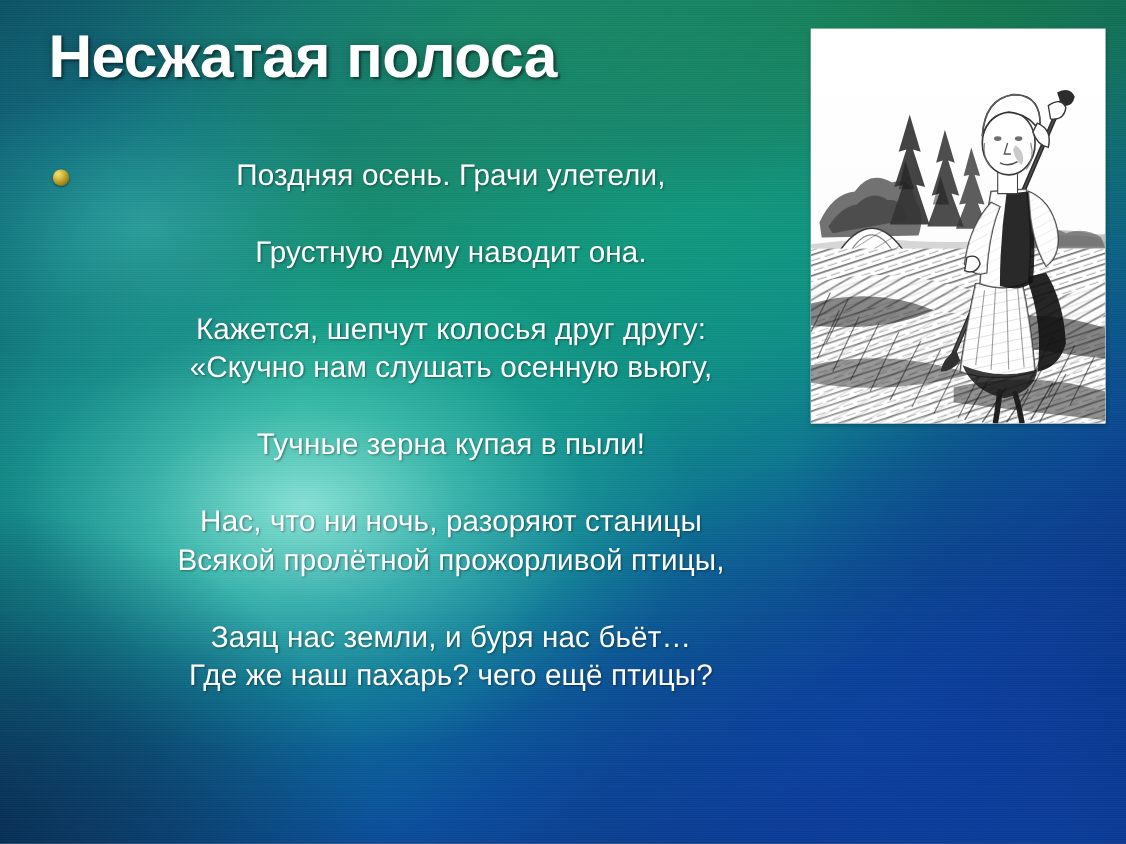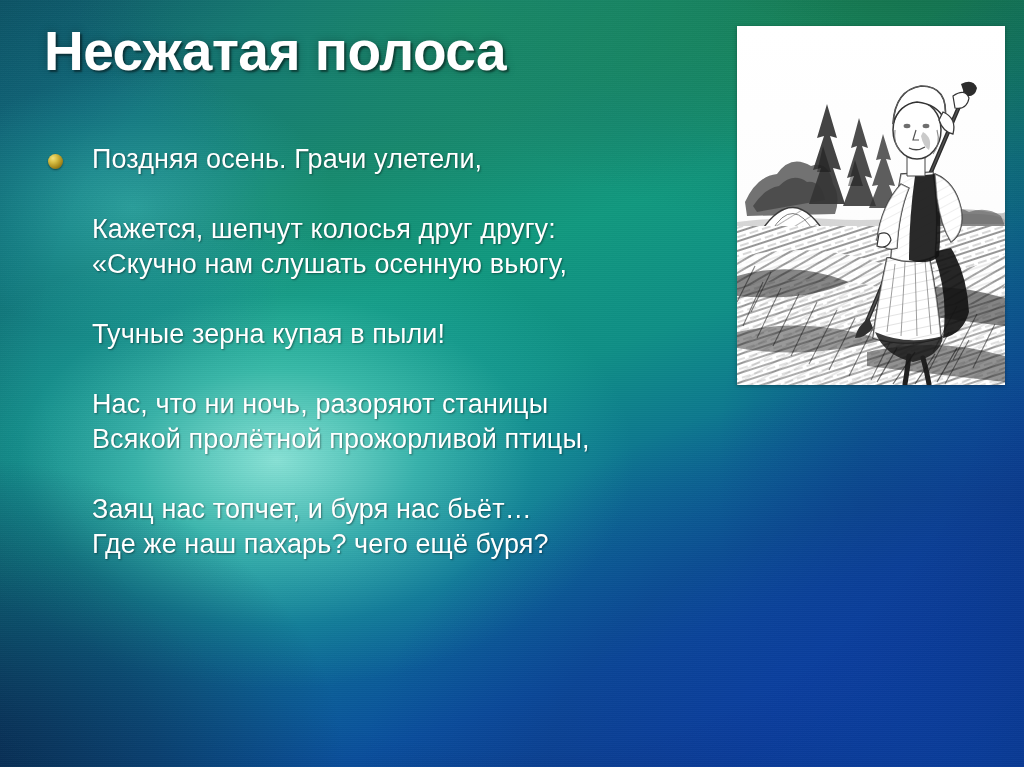--- a/index.html
+++ b/index.html
@@ -141,20 +141,21 @@
   }
 
   .poem {
     flex:1 1 auto;
     margin-left:29px;
     color:#ffffff;
     font-size:27px;
     line-height:35px;
     text-shadow:1px 1px 2px rgba(0,0,0,0.40);
     letter-spacing:0.1px;
+    text-align:center;
   }
   .stanza { margin-bottom:35px; }
   .stanza:last-child { margin-bottom:0; }
   .line { white-space:nowrap; }
 
   
   #picture {
     position:absolute;
     left:737px; top:26px;
     width:268px; height:359px;
@@ -186,39 +187,40 @@
   <div id="body-block">
     <div class="bullet-row">
       <div class="bullet-dot"></div>
       <div class="poem">
 
         <div class="stanza">
           <div class="line">Поздняя осень. Грачи улетели,</div>
         </div>
 
         <div class="stanza">
+          <div class="line">Грустную думу наводит она.</div>
         </div>
 
         <div class="stanza">
           <div class="line">Кажется, шепчут колосья друг другу:</div>
           <div class="line">«Скучно нам слушать осенную вьюгу,</div>
         </div>
 
         <div class="stanza">
           <div class="line">Тучные зерна купая в пыли!</div>
         </div>
 
         <div class="stanza">
           <div class="line">Нас, что ни ночь, разоряют станицы</div>
           <div class="line">Всякой пролётной прожорливой птицы,</div>
         </div>
 
         <div class="stanza">
-          <div class="line">Заяц нас топчет, и буря нас бьёт…</div>
-          <div class="line">Где же наш пахарь? чего ещё буря?</div>
+          <div class="line">Заяц нас земли, и буря нас бьёт…</div>
+          <div class="line">Где же наш пахарь? чего ещё птицы?</div>
         </div>
 
       </div>
     </div>
   </div>
 
   <div id="picture">
     <svg viewBox="0 0 268 359" preserveAspectRatio="xMidYMid slice" aria-hidden="true">
       <defs>
         <linearGradient id="skyG" x1="0" y1="0" x2="0" y2="1">

